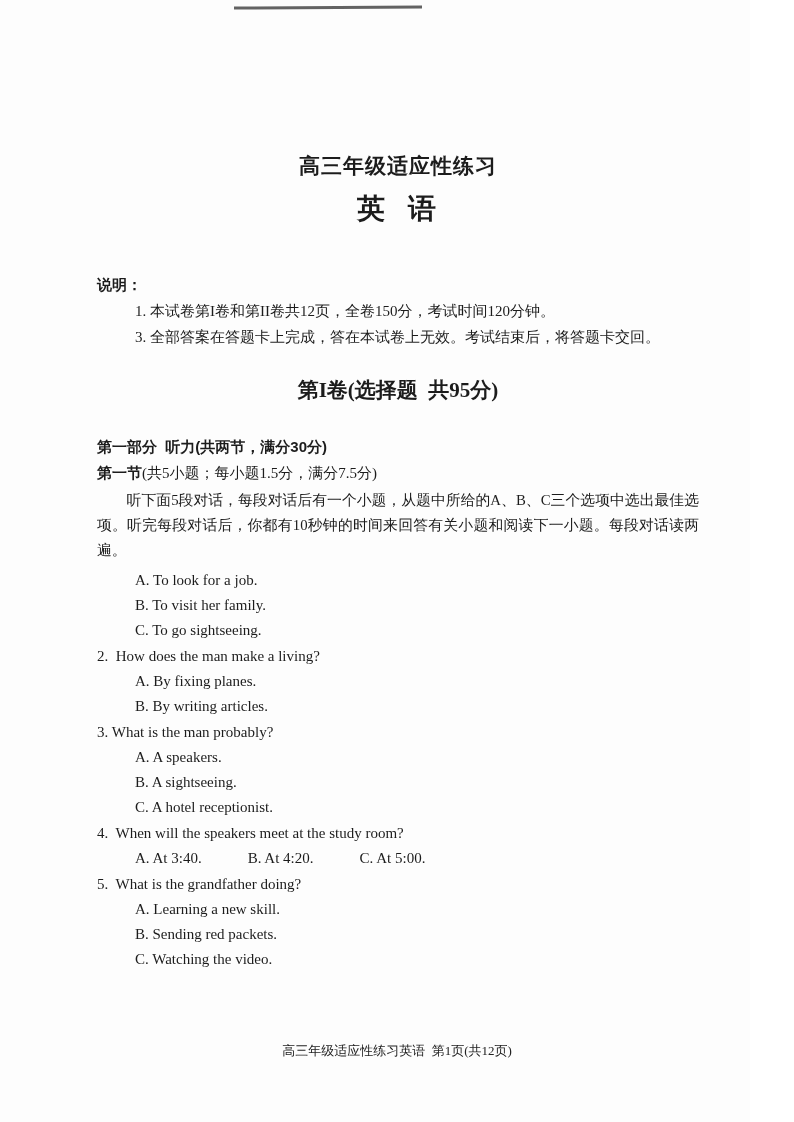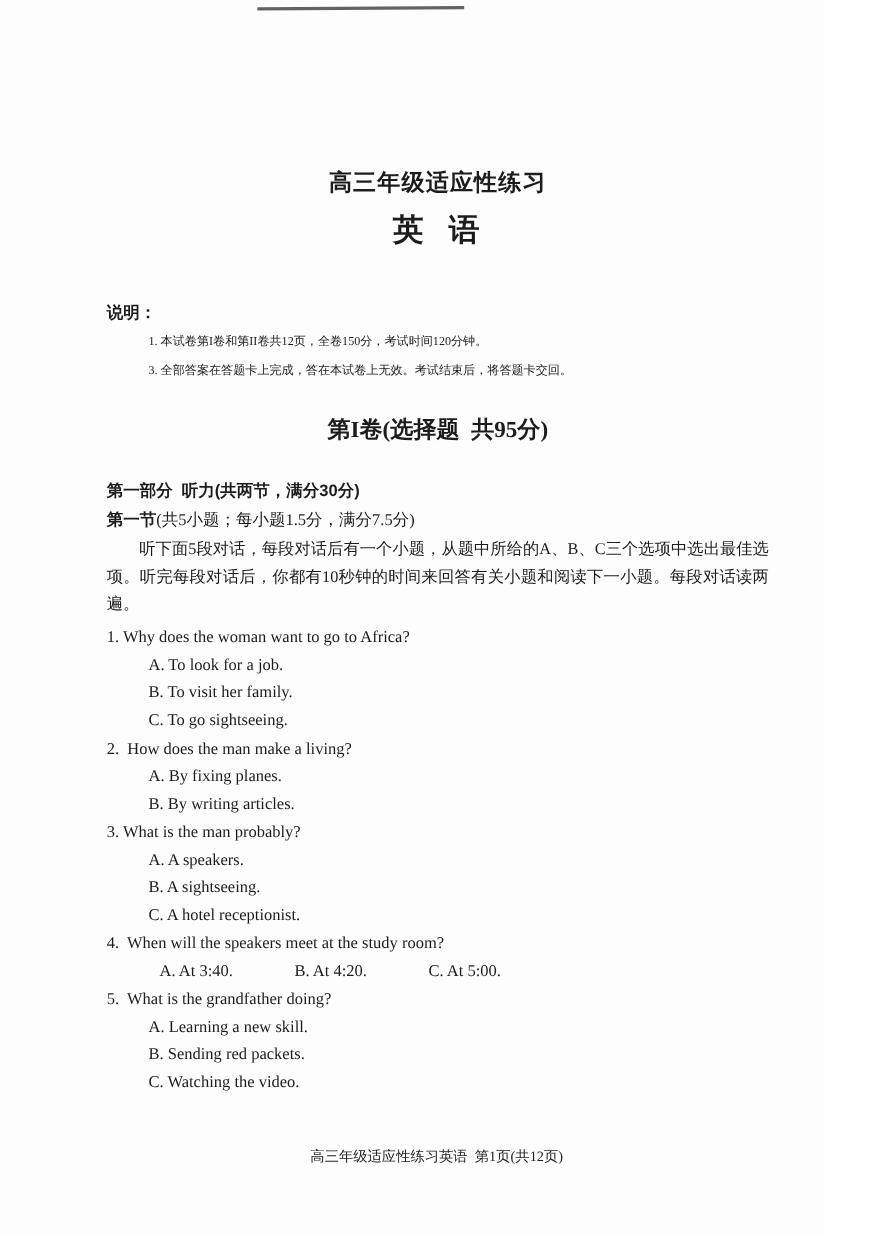--- a/index.html
+++ b/index.html
@@ -45,21 +45,21 @@
   }
   .notes { margin-top:44px; }
   .notes-heading {
     font-family:"Liberation Sans","DejaVu Sans",sans-serif;
     font-weight:700;
     font-size:15px;
     line-height:26px;
   }
   .note-item {
     margin-left:38px;
-    font-size:11px;
+    font-size:15px;
     line-height:26px;
   }
   .volume-title {
     margin-top:26px;
     text-align:center;
     font-size:21px;
     font-weight:700;
   }
   .part-heading {
     margin-top:30px;
@@ -85,21 +85,21 @@
   }
   .questions { margin-top:5px; font-size:15px; }
   .question { margin-top:1px; }
   .q-text { line-height:25px; }
   .option { line-height:25px; margin-left:38px; }
   .options-inline {
     display:flex;
     gap:46px;
     margin-left:38px;
   }
-  .options-inline .option { margin-left:10px; }
+  .options-inline .option { margin-left:0; }
   .footer {
     position:absolute;
     left:0; top:1042px;
     width:794px;
     text-align:center;
     font-size:13px;
     color:#222;
   }
 </style>
 </head>
@@ -126,21 +126,20 @@
 
     <div class="section-heading">
       <span class="section-label prewrap">第一节</span><span class="prewrap">(共5小题；每小题1.5分，满分7.5分)</span>
     </div>
 
     <p class="instructions">听下面5段对话，每段对话后有一个小题，从题中所给的A、B、C三个选项中选出最佳选项。听完每段对话后，你都有10秒钟的时间来回答有关小题和阅读下一小题。每段对话读两遍。</p>
 
     <div class="questions">
 
       <div class="question">
-        <div class="q-text prewrap">1. Why does the woman want to go to Africa?</div>
         <div class="option prewrap">A. To look for a job.</div>
         <div class="option prewrap">B. To visit her family.</div>
         <div class="option prewrap">C. To go sightseeing.</div>
       </div>
 
       <div class="question">
         <div class="q-text prewrap">2.  How does the man make a living?</div>
         <div class="option prewrap">A. By fixing planes.</div>
         <div class="option prewrap">B. By writing articles.</div>
       </div>

